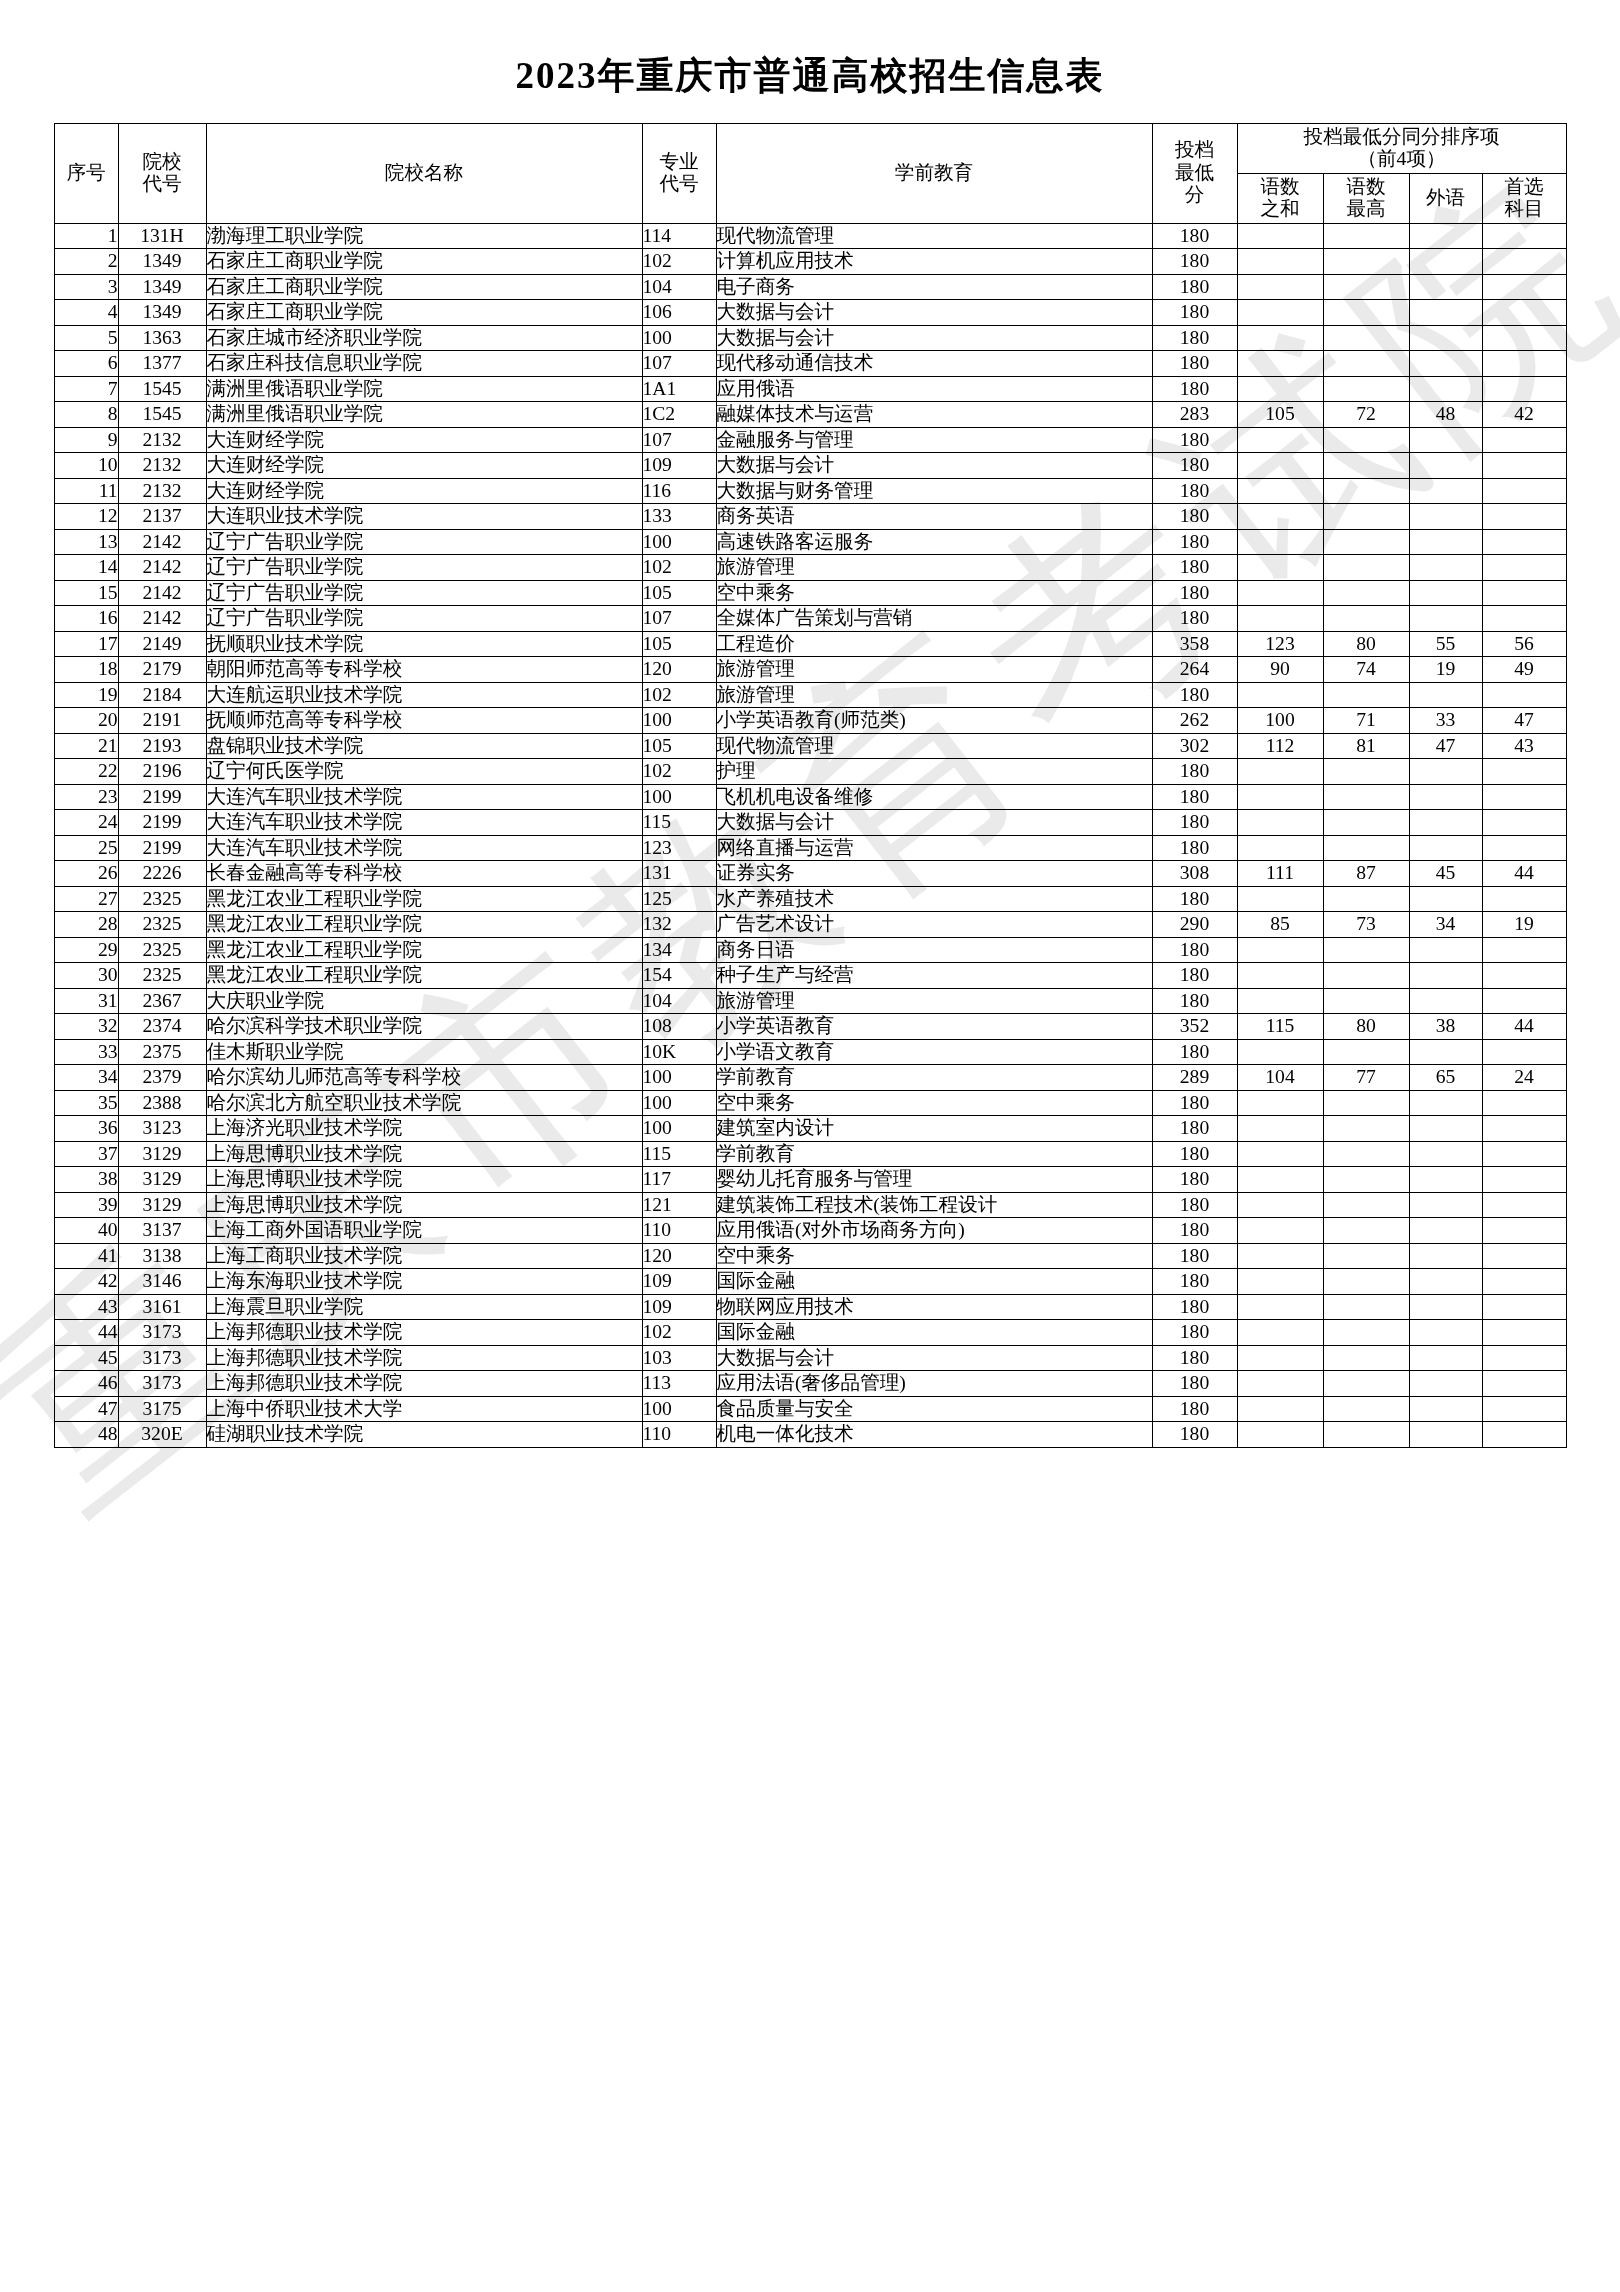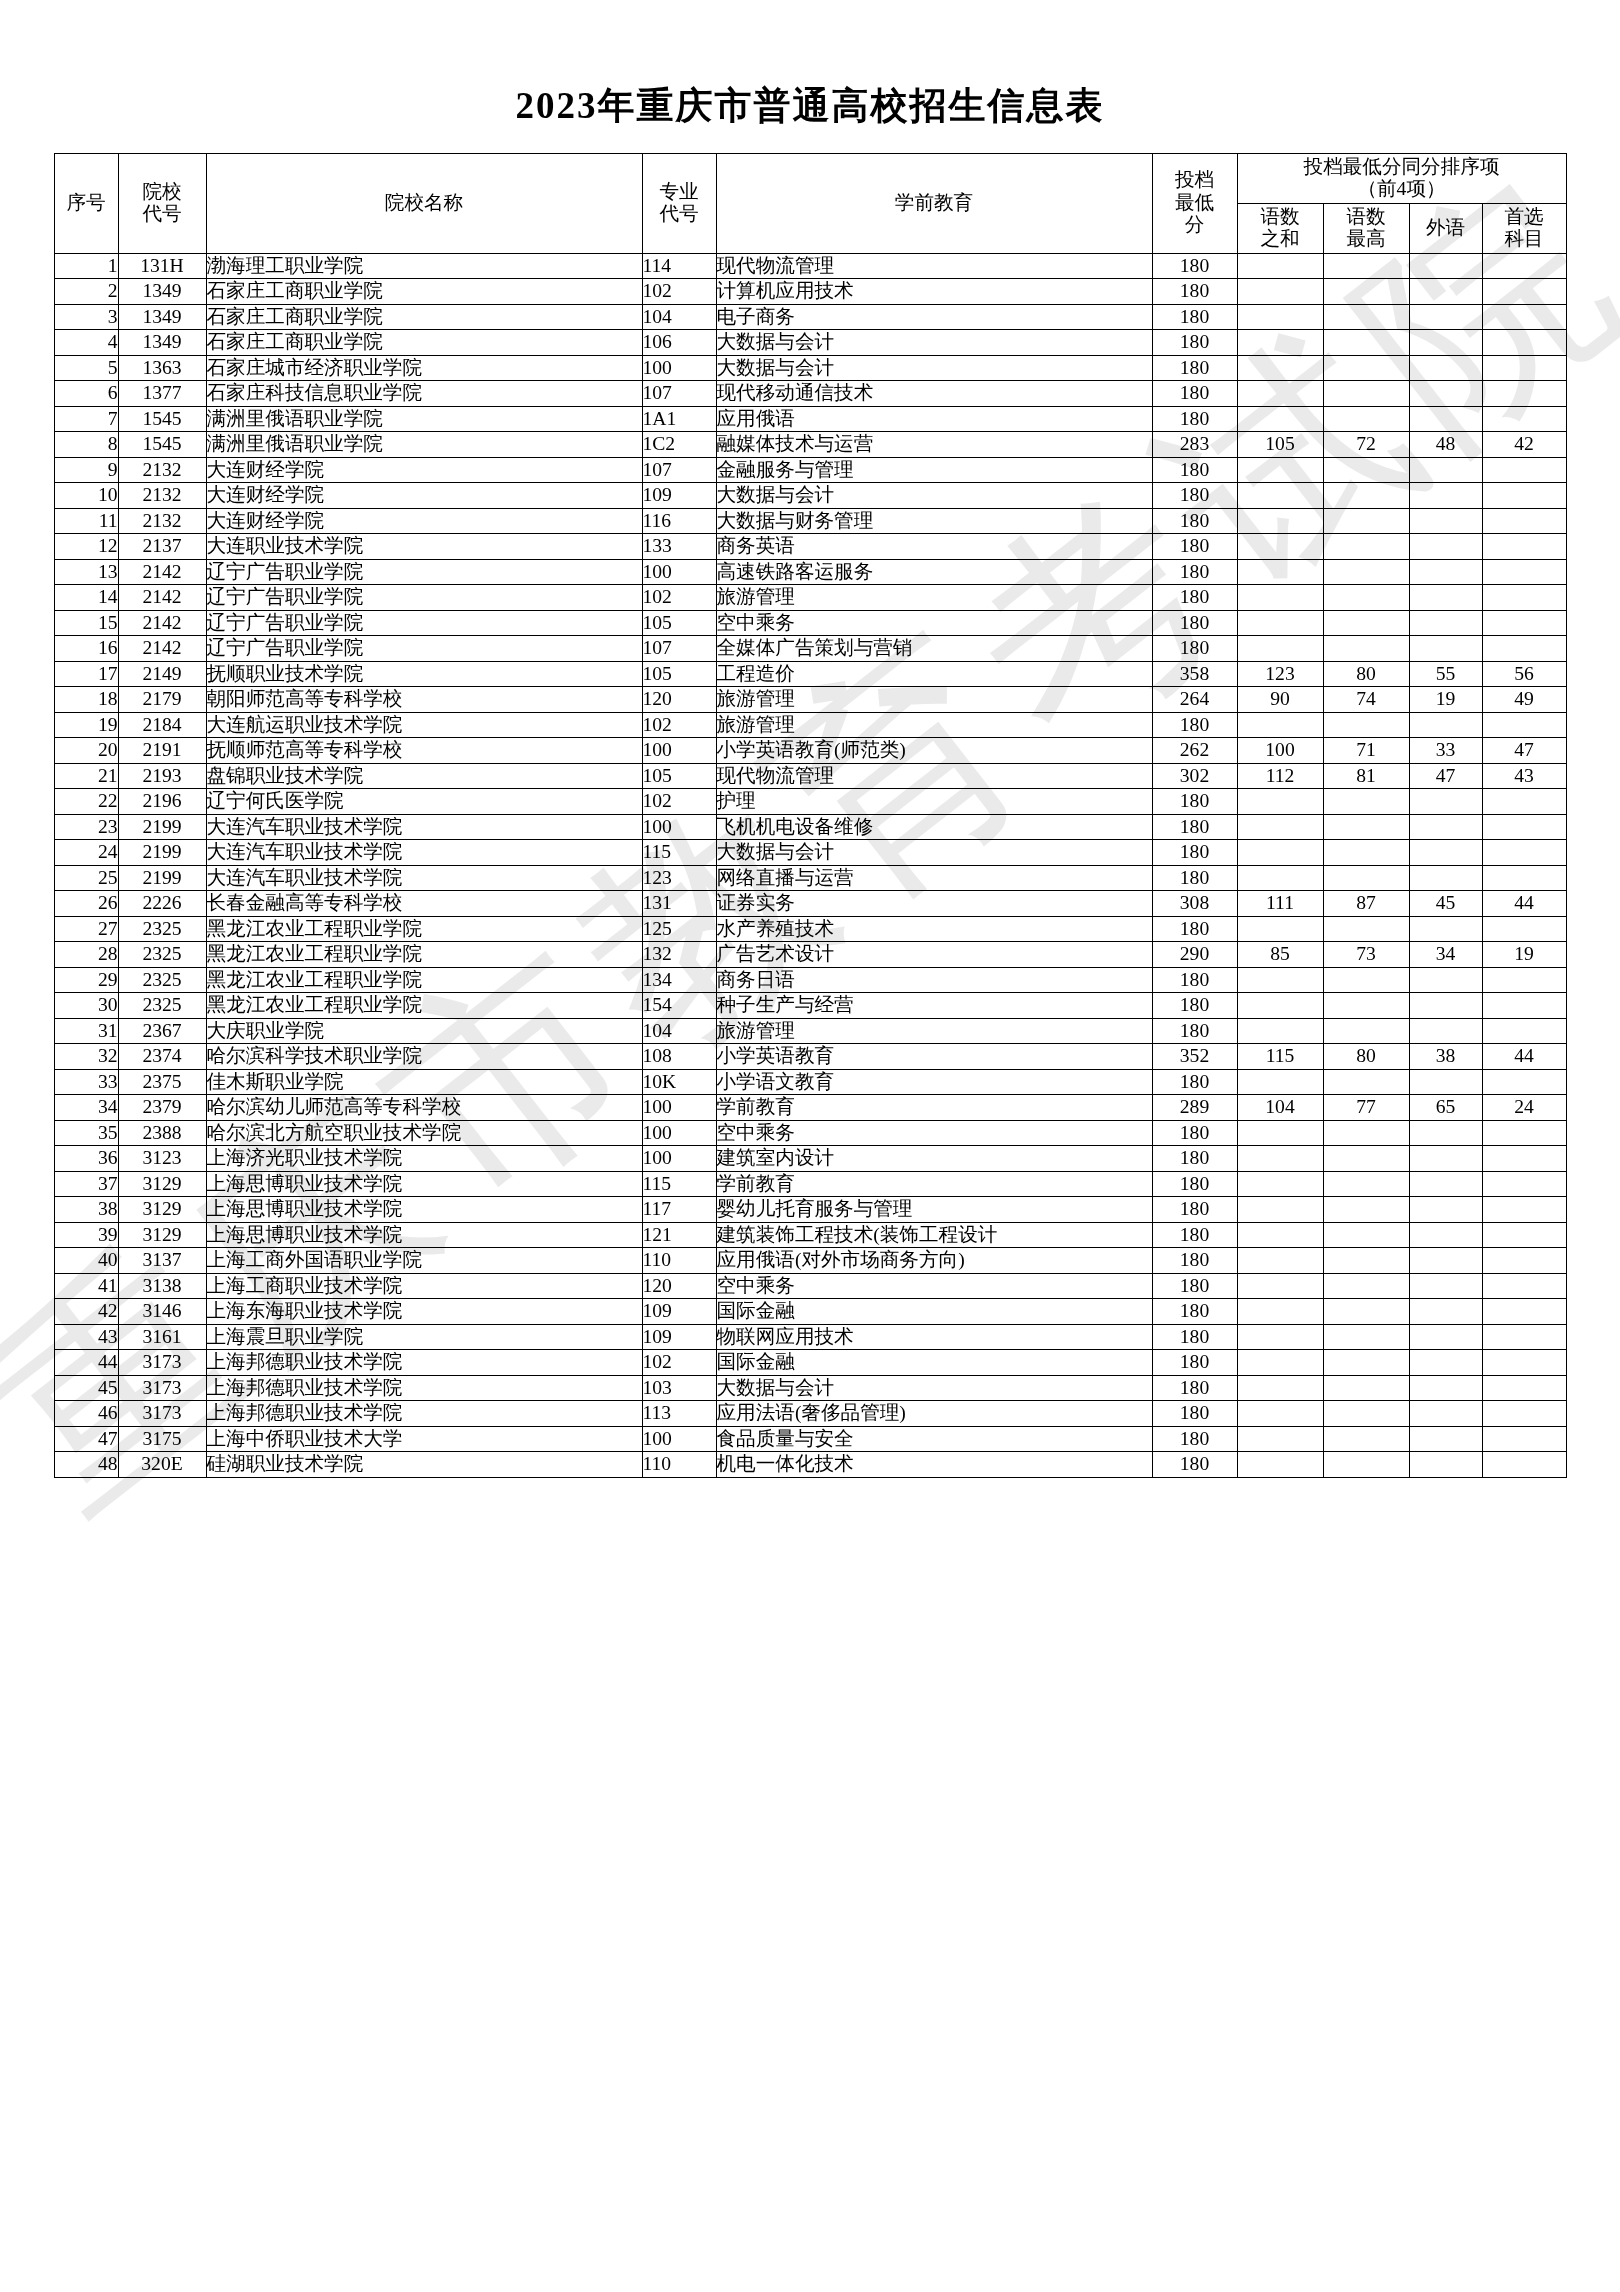--- a/index.html
+++ b/index.html
@@ -20,21 +20,21 @@
     transform: translate(-50%, -50%) rotate(-38deg);
     font-size: 230px;
     letter-spacing: 17.6px;
     color: rgba(195, 195, 195, 0.35);
     white-space: nowrap;
     z-index: 0;
     pointer-events: none;
   }
   .content { position: relative; z-index: 1; }
   .title {
-    margin-top: 81px;
+    margin-top: 51px;
     text-align: center;
     font-size: 37px;
     font-weight: bold;
     letter-spacing: 2px;
   }
   .subtitle {
     margin-top: 15.7px;
     text-align: center;
     font-size: 30px;
     font-weight: bold;

